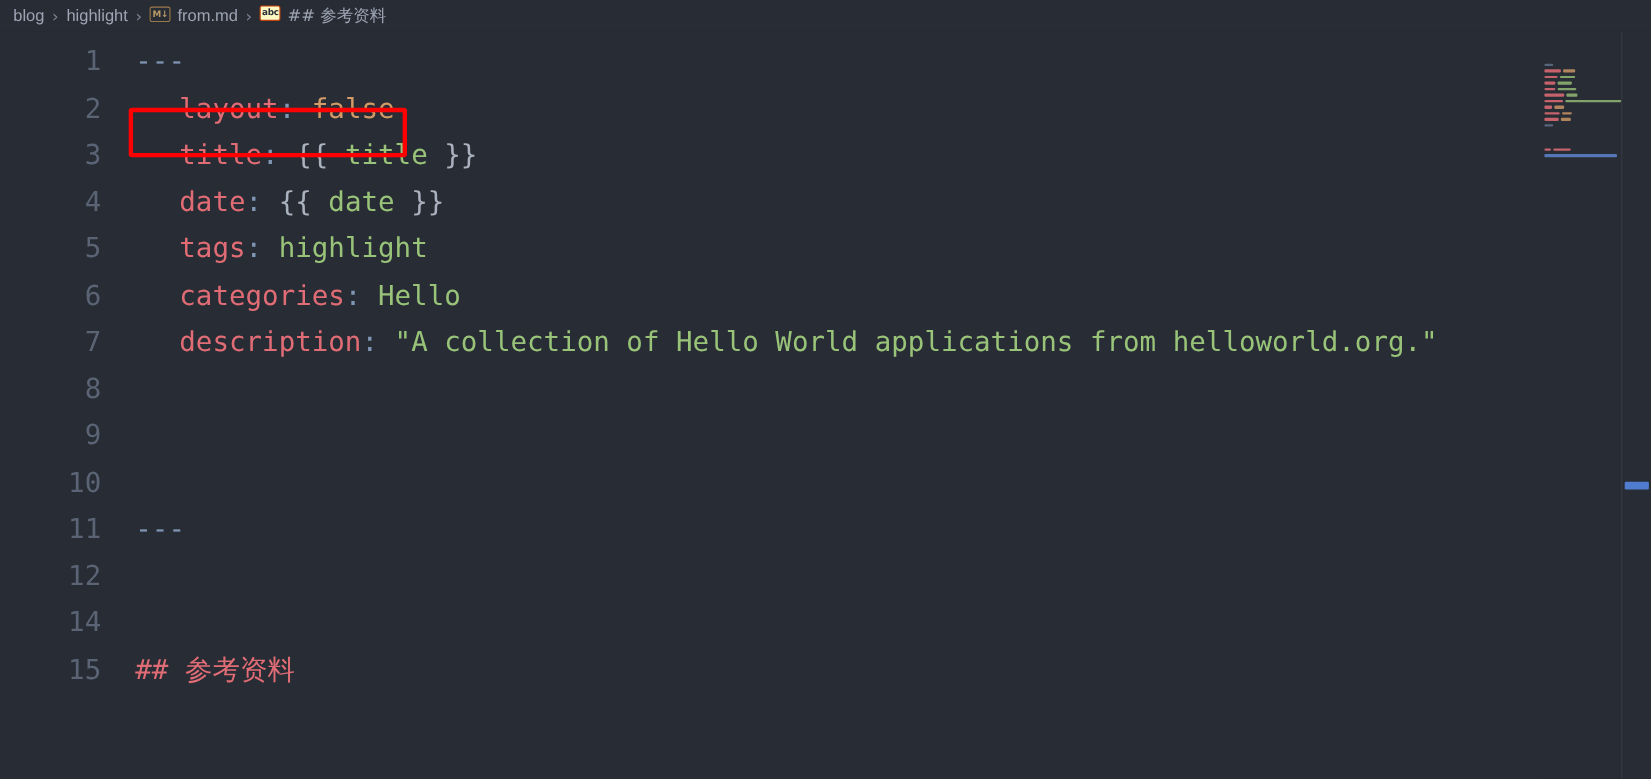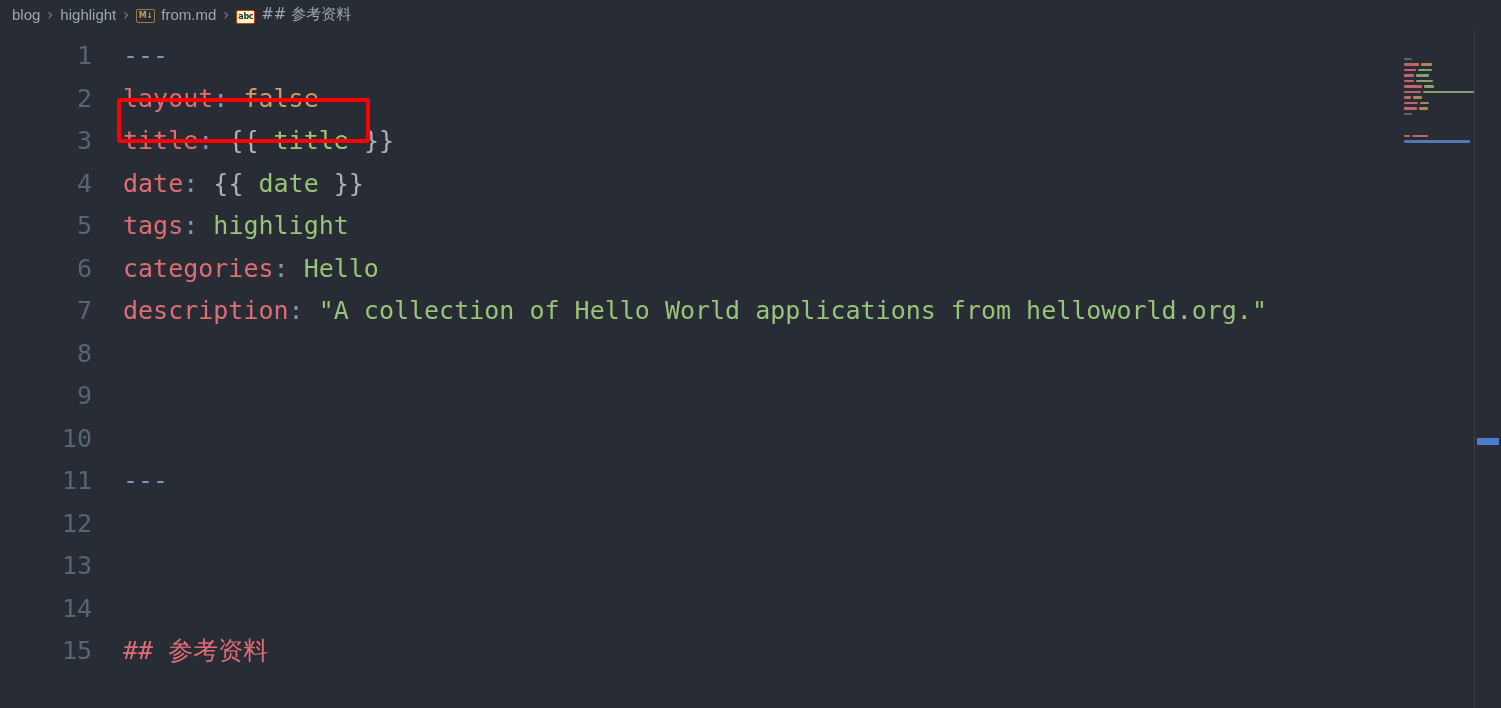--- a/index.html
+++ b/index.html
@@ -23,21 +23,21 @@
     padding: 0 0 0 12px;
     background: #282c34;
     font-family: "Liberation Sans", sans-serif;
     font-size: 15px;
     color: #9da5b4;
     white-space: nowrap;
     box-sizing: border-box;
   }
   .crumb {
     display: inline-flex;
-    align-items: flex-end;
+    align-items: flex-start;
     gap: 6px;
     color: #9da5b4;
   }
   .crumb-sep {
     color: #7b8495;
     font-size: 15px;
     margin: 0 7px;
     font-family: "DejaVu Sans", sans-serif;
   }
   .ficon {
@@ -104,21 +104,21 @@
   }
   .code {
     padding-left: 31px;
     white-space: pre-wrap;
     word-break: break-word;
     max-width: 1280px;
     color: #abb2bf;
   }
 
   
-  .t-key   { color: #e06c75; }
+  .t-key   { color: #e06c75; margin-left: 40px; }
   .t-colon { color: #7f96b5; }
   .t-bool  { color: #d19a66; }
   .t-str   { color: #98c379; }
   .t-brace { color: #abb2bf; }
   .t-dash  { color: #7f96b5; }
   .t-head  { color: #e06c75; }
   .t-cjk   { font-family: Liberation Mono, monospace; }
 
   
   .annot-box {
@@ -268,24 +268,20 @@
     <div class="row">
       <span class="ln">11</span>
       <span class="code"><span class="t-dash">---</span></span>
     </div>
 
     <div class="row">
       <span class="ln">12</span>
       <span class="code"></span>
     </div>
 
-    <div class="row">
-      <span class="ln">13</span>
-      <span class="code"></span>
-    </div>
 
     <div class="row">
       <span class="ln">14</span>
       <span class="code"></span>
     </div>
 
     <div class="row">
       <span class="ln">15</span>
       <span class="code"><span class="t-head">##</span> <span class="t-head t-cjk">参考资料</span></span>
     </div>

